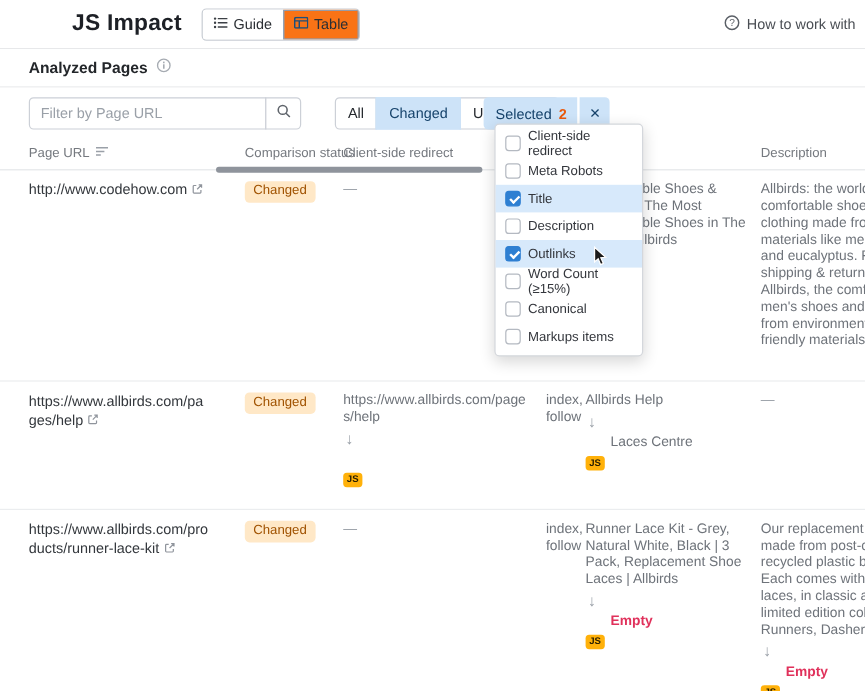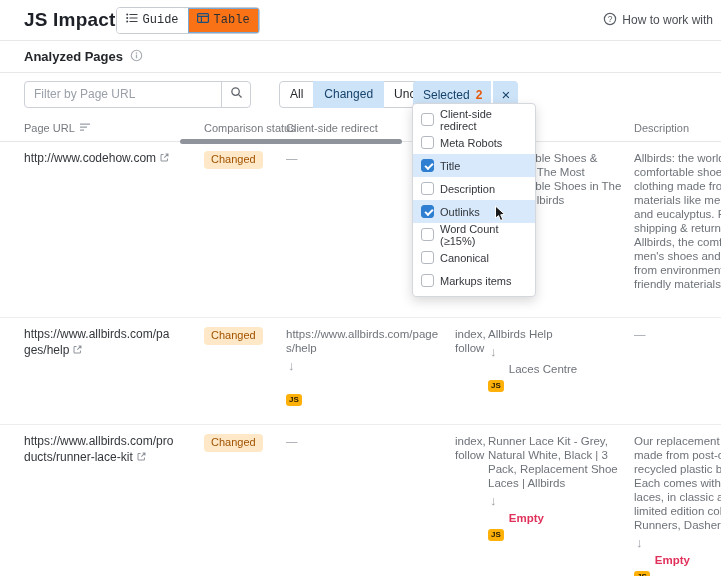--- a/index.html
+++ b/index.html
@@ -2,22 +2,22 @@
 <html><head>
 <meta charset="utf-8">
 <style>
   * { margin:0; padding:0; box-sizing:border-box; }
   html,body { width:721px; height:576px; overflow:hidden; }
   body { font-family:"Liberation Sans", sans-serif; background:#ffffff; color:#2c2f33; position:relative; }
 
   
   .topbar { position:absolute; top:0; left:0; right:0; height:41px; background:#fff;
             border-bottom:1px solid #e7e8ea; display:flex; align-items:center; padding:0 6px 0 24px; }
-  .topbar h1 { font-size:19px; font-weight:700; color:#1d2026; letter-spacing:.2px; }
-  .seg { display:flex; border:1px solid #c7ccd3; border-radius:4px; overflow:hidden;font-family:Liberation Mono, monospace; }
+  .topbar h1 { font-size:19px; font-weight:700; color:#1d2026; letter-spacing:.2px;margin-left:36px; }
+  .seg { display:flex; margin-left:16px; border:1px solid #c7ccd3; border-radius:4px; overflow:hidden; }
   .seg-btn { display:flex; align-items:center; gap:5px; height:25px; padding:0 9px; background:#fff;
              border:none; font-size:12px; color:#2b2f34; cursor:pointer; font-family:inherit; }
   .seg-btn.active { background:#f97316; box-shadow:inset 0 0 0 1px #79a9d6;justify-content:space-between; }
   .spacer { flex:1; }
   .help { display:flex; align-items:center; gap:5px; font-size:12px; color:#4a4e54; cursor:pointer; padding-right:2px; white-space:nowrap; }
 
   
   .section-row { position:absolute; top:41px; left:0; right:0; height:32px; display:flex; align-items:center;
                  gap:7px; padding-left:24px; border-bottom:1px solid #e7e8ea; background:#fff; }
   .section-row .title { font-size:13px; font-weight:700; color:#23262a; }
@@ -29,21 +29,21 @@
                         padding:0 9px; font-size:12px; font-family:inherit; color:#2c2f33; outline:none; }
   .search-group input::placeholder { color:#9aa0a8; }
   .search-btn { width:30px; height:27px; border:1px solid #ccd0d7; margin-left:-1px; border-radius:0 4px 4px 0;
                 background:#fff; display:flex; align-items:center; justify-content:center; cursor:pointer; }
   .btn-group { display:flex; margin-left:12px; }
   .btn-group button { height:27px; padding:0 10px; border:1px solid #ccd0d7; margin-left:-1px; background:#fff;
                       font-size:12px; font-family:inherit; color:#24282d; cursor:pointer; }
   .btn-group button:first-child { border-radius:4px 0 0 4px; margin-left:16px; }
   .btn-group button:last-child { border-radius:0 4px 4px 0; }
   .btn-group button.active { background:#cde3f8; border-color:#cde3f8; color:#16436b; position:relative; z-index:1; }
-  .selected-chip { position:absolute; left:413px; top:8px; display:flex; height:27px; }
+  .selected-chip { position:absolute; left:403px; top:8px; display:flex; height:27px; }
   .sel-main { display:flex; align-items:center; gap:6px; padding:0 9px 0 10px; background:#cde3f8; border:none;
               border-radius:4px 0 0 4px; font-size:12px; color:#16436b; font-family:inherit; cursor:pointer; }
   .sel-main .count { color:#e8590c; font-weight:700; }
   .sel-close { width:25px; background:#cde3f8; border:none; margin-left:2px; border-radius:0 4px 4px 0;
                color:#16436b; font-size:15px; line-height:1; cursor:pointer; font-family:inherit; }
 
   
   .table-wrap { position:absolute; top:115px; left:0; width:784px; }
   .grid { display:grid; grid-template-columns:180px 82px 169px 33px 146px 150px; padding-left:24px; align-items:start; }
   .thead { height:27px; align-items:center; border-bottom:1px solid #e4e6e9; }

